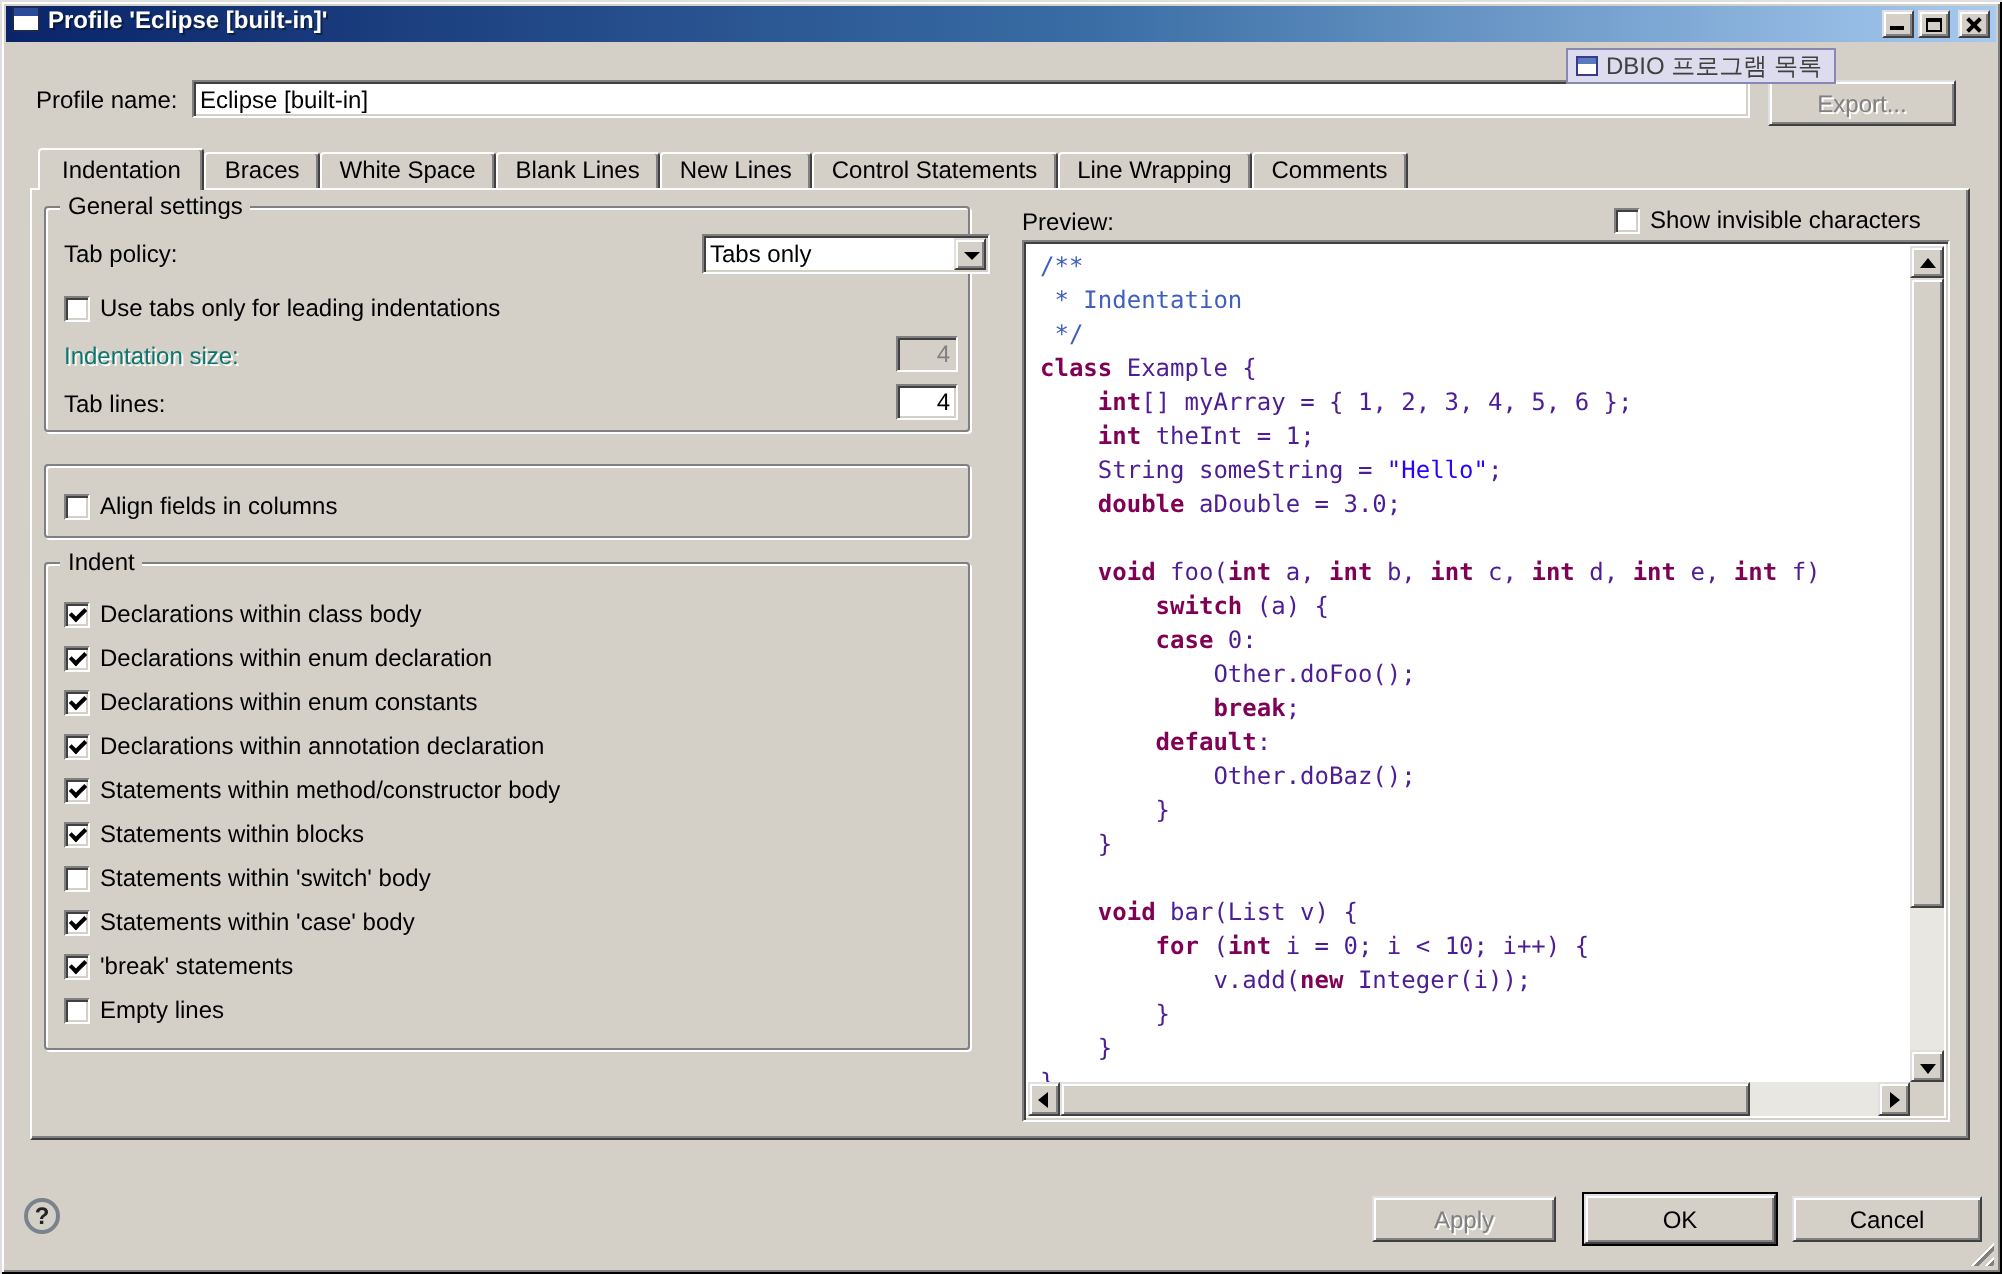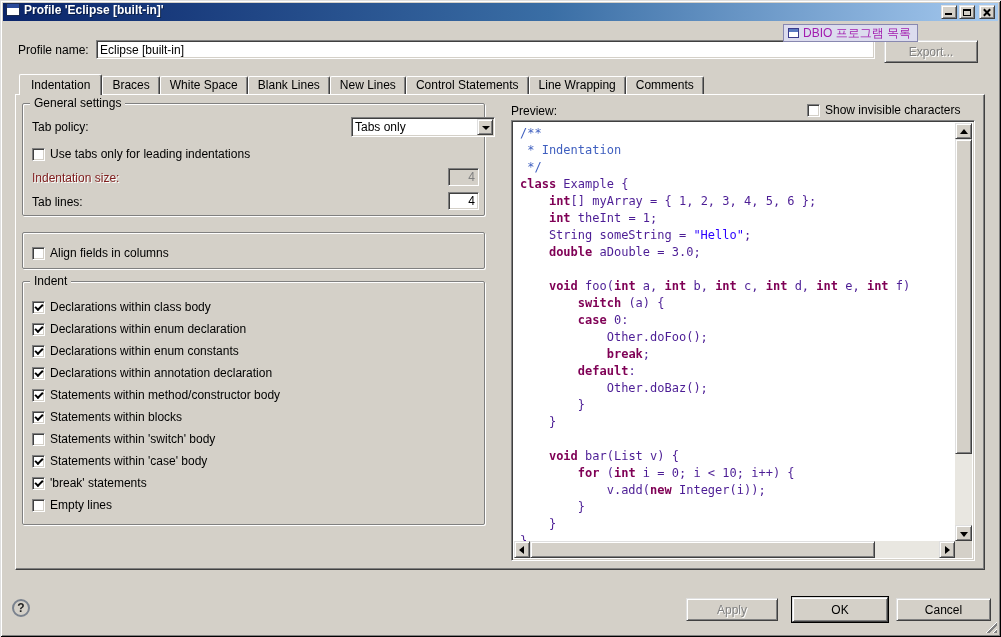--- a/index.html
+++ b/index.html
@@ -64,32 +64,32 @@
 
   .group {
     position:absolute; border:1px solid #808080; border-radius:2px;
     box-shadow: inset 1px 1px 0 #fff, 1px 1px 0 #fff;
   }
   .group-legend {
     position:absolute; top:-8px; left:7px; background:#d4d0c8; padding:0 4px; font-size:12px; white-space:nowrap;
   }
 
   .field-label { position:absolute; font-size:12px; white-space:nowrap; }
-  .field-label.disabled { color:#7f1d1d; text-shadow:1px 1px 0 #fff; }
+  .field-label.disabled { color:#0f766e; text-shadow:1px 1px 0 #fff; }
   .num-input {
     position:absolute; text-align:right; font-size:12px; padding:0 3px 0 0;
     font-family:"Liberation Sans",sans-serif; outline:none;
   }
   .num-input:disabled { background:#d4d0c8; color:#808080; }
 
   
   .text-input { position:absolute; font-size:12px; padding:1px 3px; font-family:"Liberation Sans",sans-serif; outline:none; }
   .dbio-popup {
     position:absolute; left:783px; top:24px; height:18px; display:flex; align-items:center; gap:4px;
-    background:#dcdcee; border:1px solid #8888b0; padding:0 6px 0 4px; color:#a21caf; font-size:12px; z-index:10; white-space:nowrap;
+    background:#dcdcee; border:1px solid #8888b0; padding:0 6px 0 4px; color:#404040; font-size:12px; z-index:10; white-space:nowrap;
   }
   .dbio-icon { width:11px; height:10px; background:#fff; border:1px solid #3a3a8a; position:relative; }
   .dbio-icon::before { content:""; position:absolute; left:0; right:0; top:0; height:3px; background:#5a7ac0; }
 
   
   .tabbar { position:absolute; left:19px; top:73px; height:22px; display:flex; align-items:flex-end; z-index:3; }
   .tab {
     height:18px; margin-bottom:1px; padding:0 9px; line-height:17px; background:#d4d0c8; white-space:nowrap;
     border-top:1px solid #fff; border-left:1px solid #fff; border-right:1px solid #404040;
     border-top-left-radius:2px; border-top-right-radius:2px;

